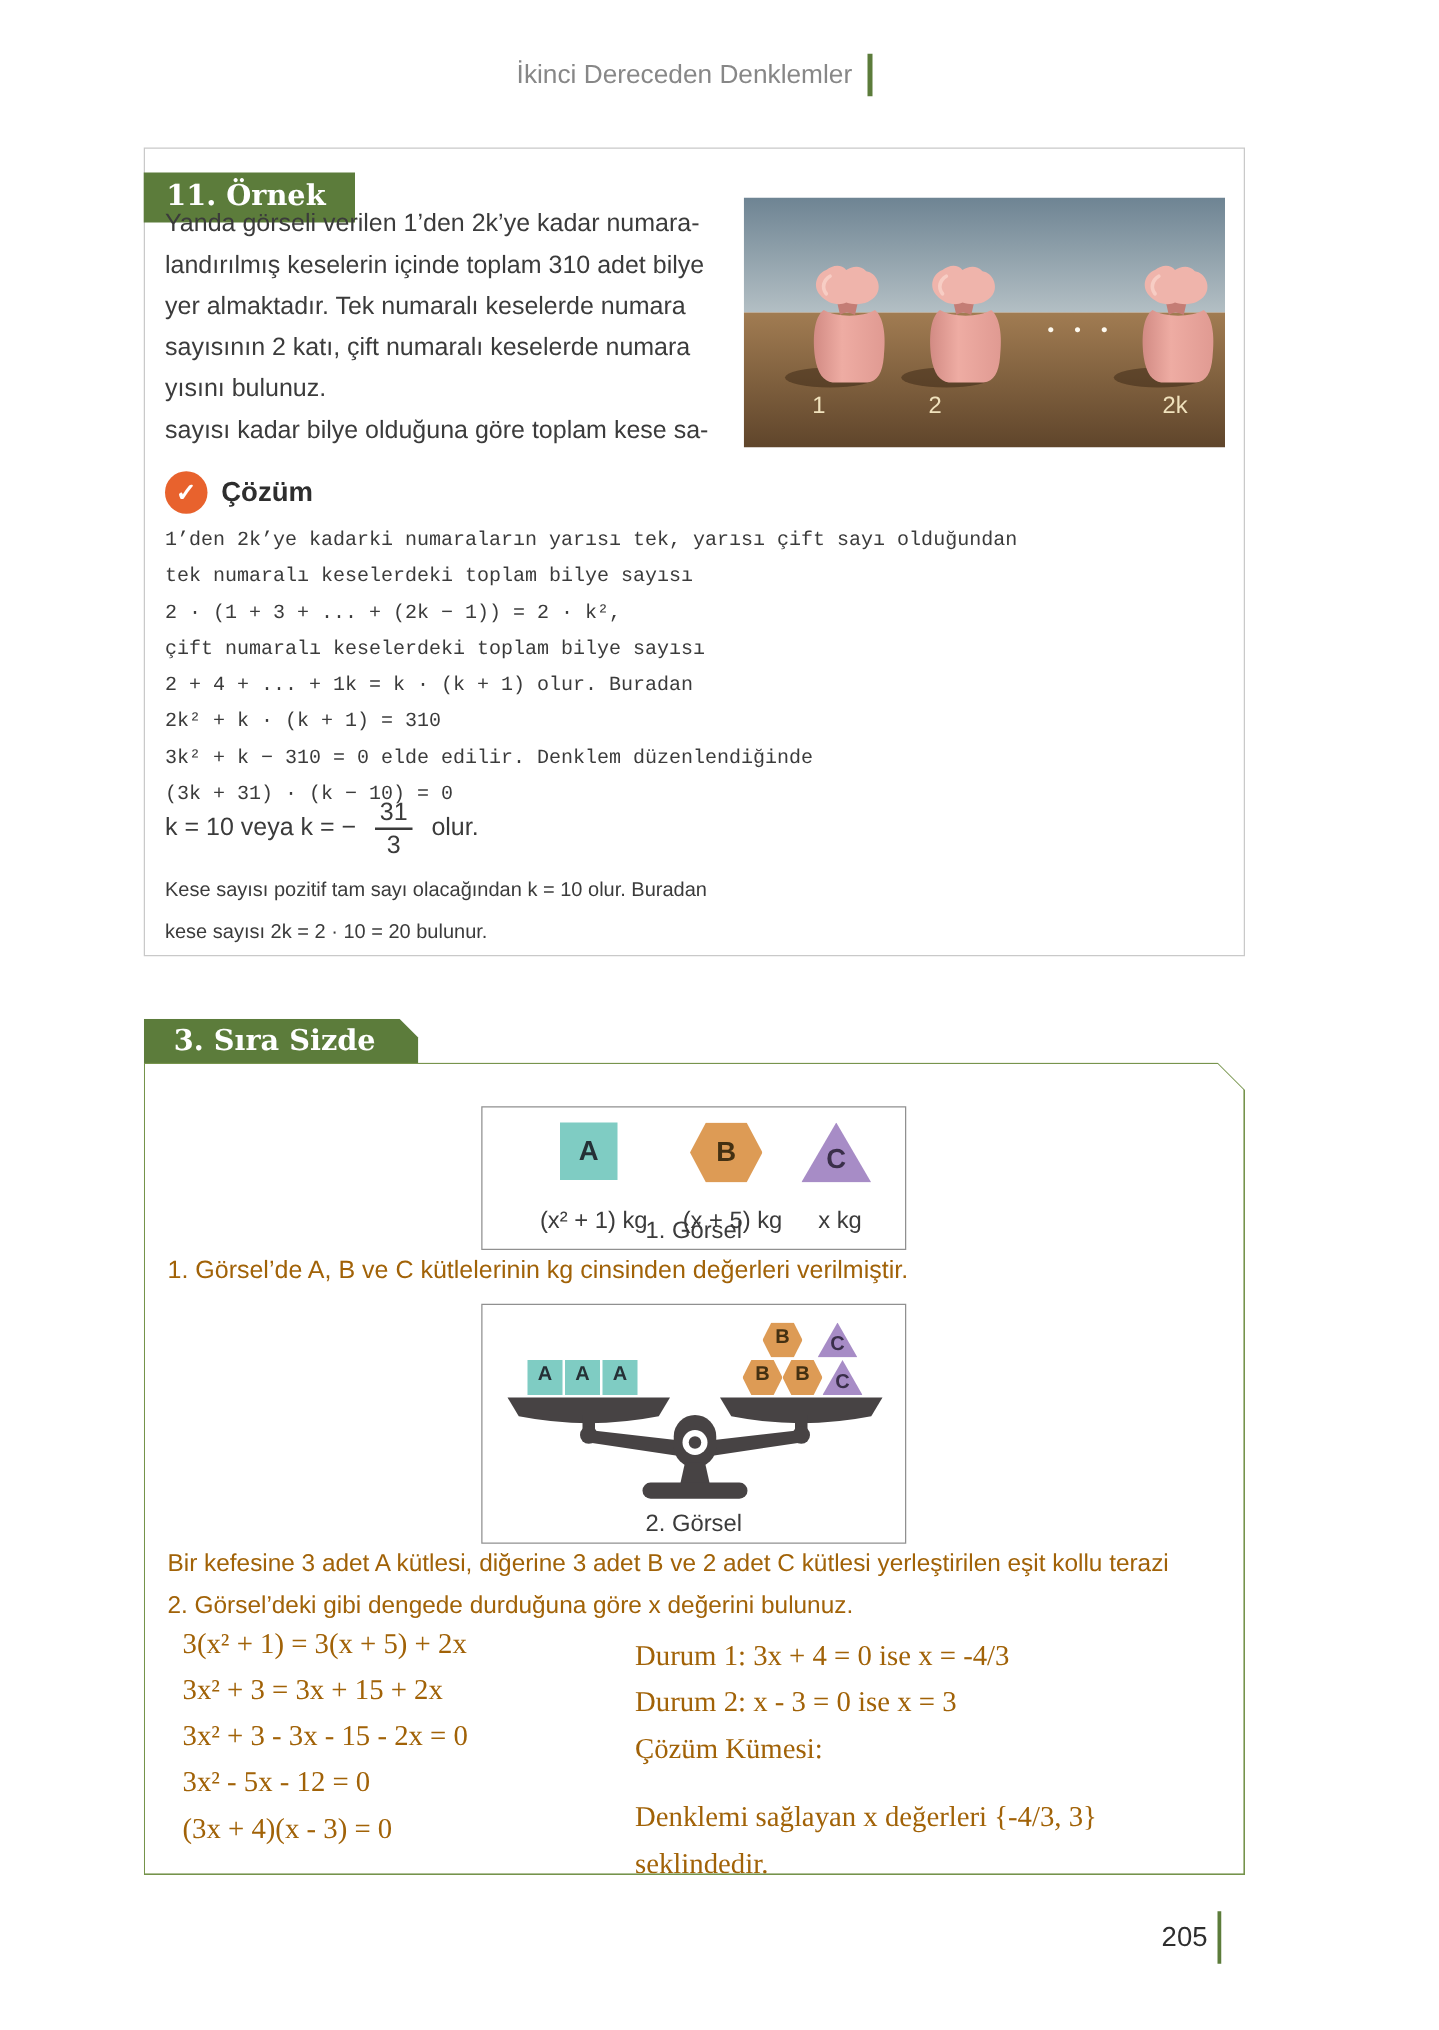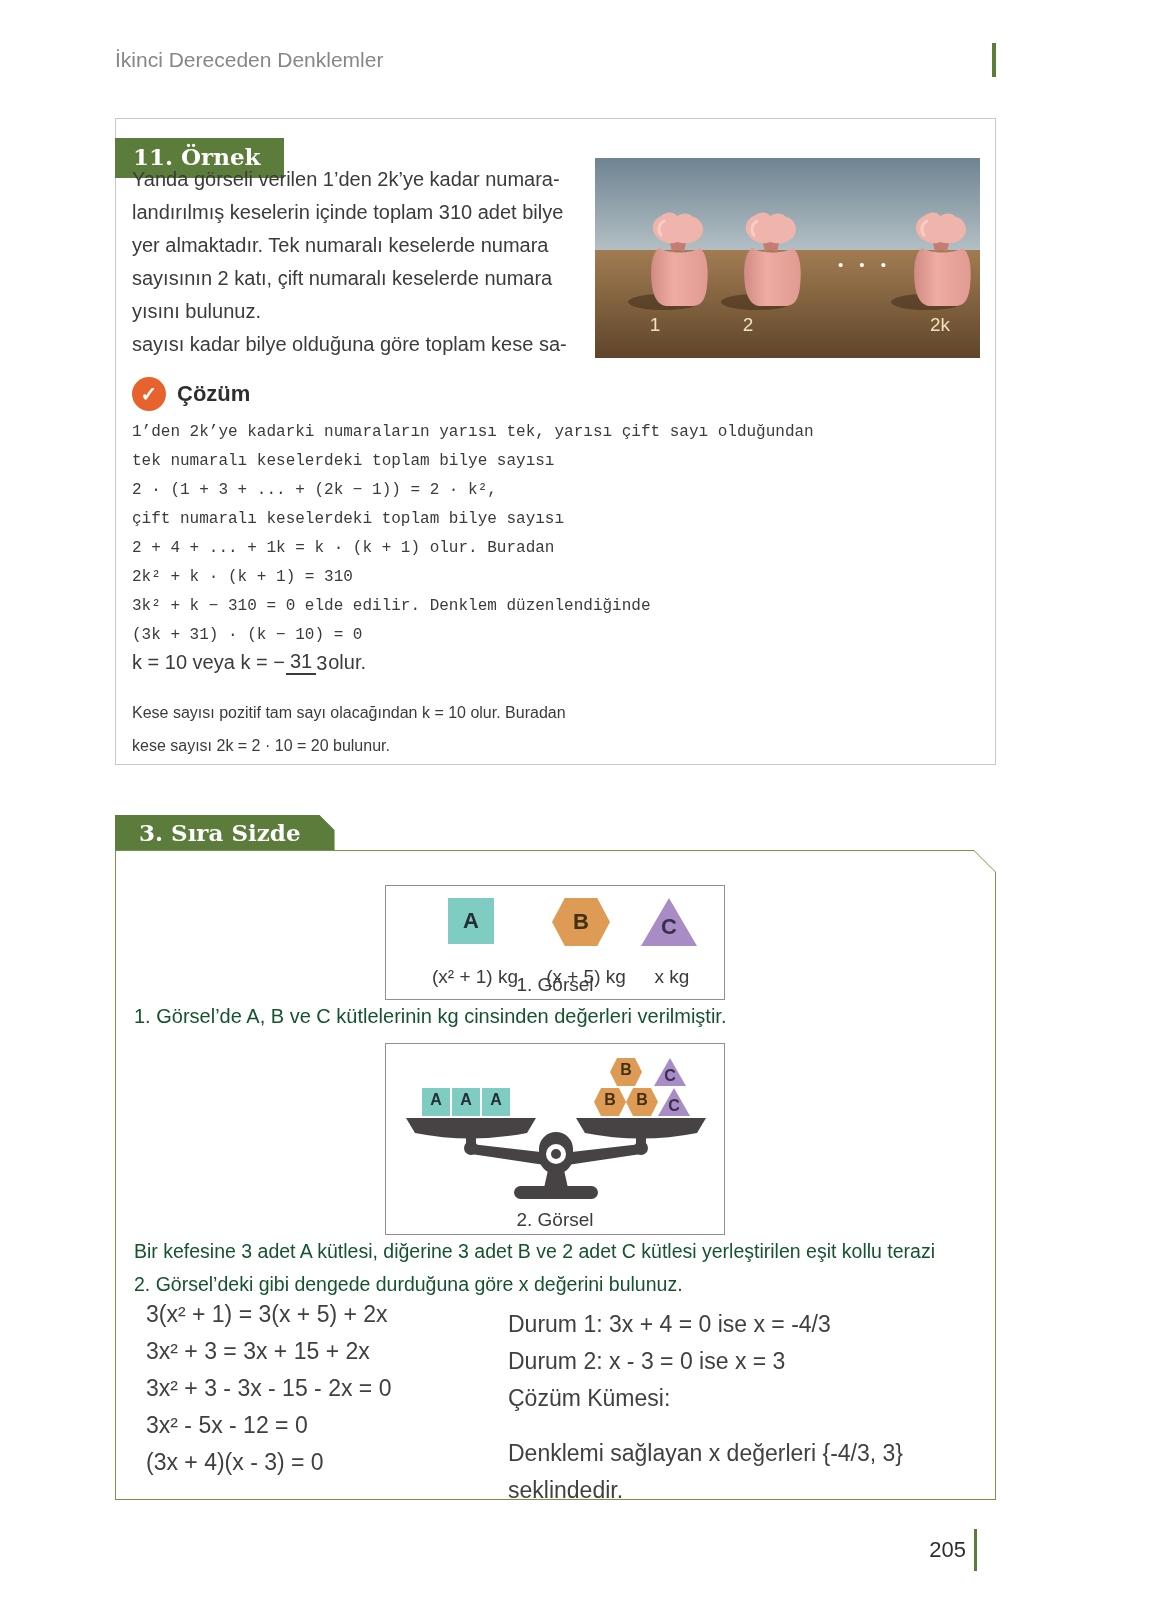--- a/index.html
+++ b/index.html
@@ -1,21 +1,21 @@
 <!DOCTYPE html>
 <html><head>
 <meta charset="utf-8">
 <style>
   html,body{margin:0;padding:0;background:#ffffff;}
   .page{position:relative;width:1151px;height:1624px;background:#ffffff;
         font-family:"Liberation Sans",sans-serif;color:#3b3b3b;overflow:hidden;}
 
   
   .page-header{position:absolute;top:42px;left:115px;width:881px;height:36px;
-    display:flex;justify-content:space-between;align-items:center;}
+    display:flex;justify-content:center;align-items:center;}
   .header-title{font-size:21px;color:#878787;}
   .header-bar{width:4px;height:34px;background:#5c7c3b;margin-left:12px;}
 
   
   .example-box{position:absolute;left:115px;top:118px;width:881px;height:647px;
     border:1px solid #c9c9c9;box-sizing:border-box;}
   .example-label{position:absolute;top:-1px;left:-1px;background:#5c7c3b;color:#fff;
     font-family:"DejaVu Serif",serif;font-weight:bold;font-size:23px;
     padding:5px 24px 8px 18px;margin-top:20px;}
   .problem-text{position:absolute;left:16px;top:44px;}
@@ -30,21 +30,21 @@
   .solution-header{position:absolute;left:16px;top:258px;display:flex;align-items:center;gap:11px;}
   .check-icon{width:34px;height:34px;border-radius:50%;background:#e8622d;color:#fff;
     display:flex;align-items:center;justify-content:center;font-size:20px;font-weight:bold;}
   .solution-title{font-size:22px;font-weight:bold;color:#2e2e2e;}
 
   .solution-lines{position:absolute;left:16px;top:299px;}
   .sline{font-size:16px;line-height:29px;white-space:nowrap;color:#3b3b3b;font-family:Liberation Mono, monospace;}
 
   .frac-line{position:absolute;left:16px;top:516px;height:55px;display:flex;
     align-items:center;font-size:20px;color:#3b3b3b;}
-  .frac{display:inline-flex;flex-direction:row;align-items:center;margin:0 1px;line-height:1.1;}
+  .frac{display:inline-flex;flex-direction:column;align-items:center;margin:0 15px;line-height:1.1;}
   .frac .num{border-bottom:2px solid #3b3b3b;padding:0 4px 1px;}
   .frac .den{padding-top:1px;}
   .closing-lines{position:absolute;left:16px;top:577px;}
   .sline2{font-size:16px;line-height:33px;white-space:nowrap;color:#3b3b3b;}
 
   
   .sira-label{position:absolute;left:115px;top:815px;background:#5c7c3b;color:#fff;
     font-family:"DejaVu Serif",serif;font-weight:bold;font-size:23px;
     padding:4px 34px 7px 24px;
     clip-path:polygon(0 0,calc(100% - 15px) 0,100% 15px,100% 100%,0 100%);}
@@ -63,39 +63,39 @@
   .f1-hex{left:166px;top:12px;width:58px;height:48px;background:#dd9b55;
     clip-path:polygon(22% 0,78% 0,100% 50%,78% 100%,22% 100%,0 50%);}
   .f1-hex span{margin-top:11px;font-size:22px;color:#433012;}
   .f1-tri{left:255px;top:12px;width:56px;height:48px;background:#a78cc6;
     clip-path:polygon(50% 0,100% 100%,0 100%);}
   .f1-tri span{margin-top:16px;font-size:22px;color:#3a2f4a;}
   .f1-weight{position:absolute;top:80px;width:124px;text-align:center;font-size:19px;color:#3b3b3b;}
   .fig-caption{position:absolute;bottom:3px;left:0;width:100%;text-align:center;
     font-size:19px;color:#3b3b3b;}
 
-  .text-line{position:absolute;font-size:20px;color:#14532d;white-space:nowrap;}
+  .text-line{position:absolute;font-size:20px;color:#a16207;white-space:nowrap;}
 
   .fig2{position:absolute;left:269px;top:192px;width:340px;height:192px;
     border:1px solid #909090;box-sizing:border-box;}
   .w-shape{position:absolute;display:flex;align-items:flex-start;justify-content:center;
     font-weight:bold;font-size:16px;}
   .w-square{width:28px;height:28px;background:#7fccc3;color:#253036;}
   .w-square span{margin-top:3px;}
   .w-hex{width:32px;height:28px;background:#dd9b55;color:#433012;
     clip-path:polygon(22% 0,78% 0,100% 50%,78% 100%,22% 100%,0 50%);}
   .w-hex span{margin-top:3px;}
   .w-tri{width:32px;height:28px;background:#a78cc6;color:#3a2f4a;
     clip-path:polygon(50% 0,100% 100%,0 100%);}
   .w-tri span{margin-top:9px;}
 
   .work-left{position:absolute;left:30px;top:445px;}
   .work-right{position:absolute;left:392px;top:455px;}
-  .wline{font-family:Liberation Sans, sans-serif;font-size:23px;line-height:37px;
-    color:#404040;white-space:nowrap;}
+  .wline{font-family:Liberation Serif, serif;font-size:23px;line-height:37px;
+    color:#a16207;white-space:nowrap;}
   .wline.gap{margin-top:18px;}
 
   
   .page-footer{position:absolute;top:1528px;left:98px;width:879px;height:44px;
     display:flex;justify-content:flex-end;align-items:center;}
   .page-number{font-size:22px;color:#2e2e2e;}
   .footer-bar{width:3px;height:42px;background:#5c7c3b;margin-left:8px;}
 </style>
 </head>
 <body>

